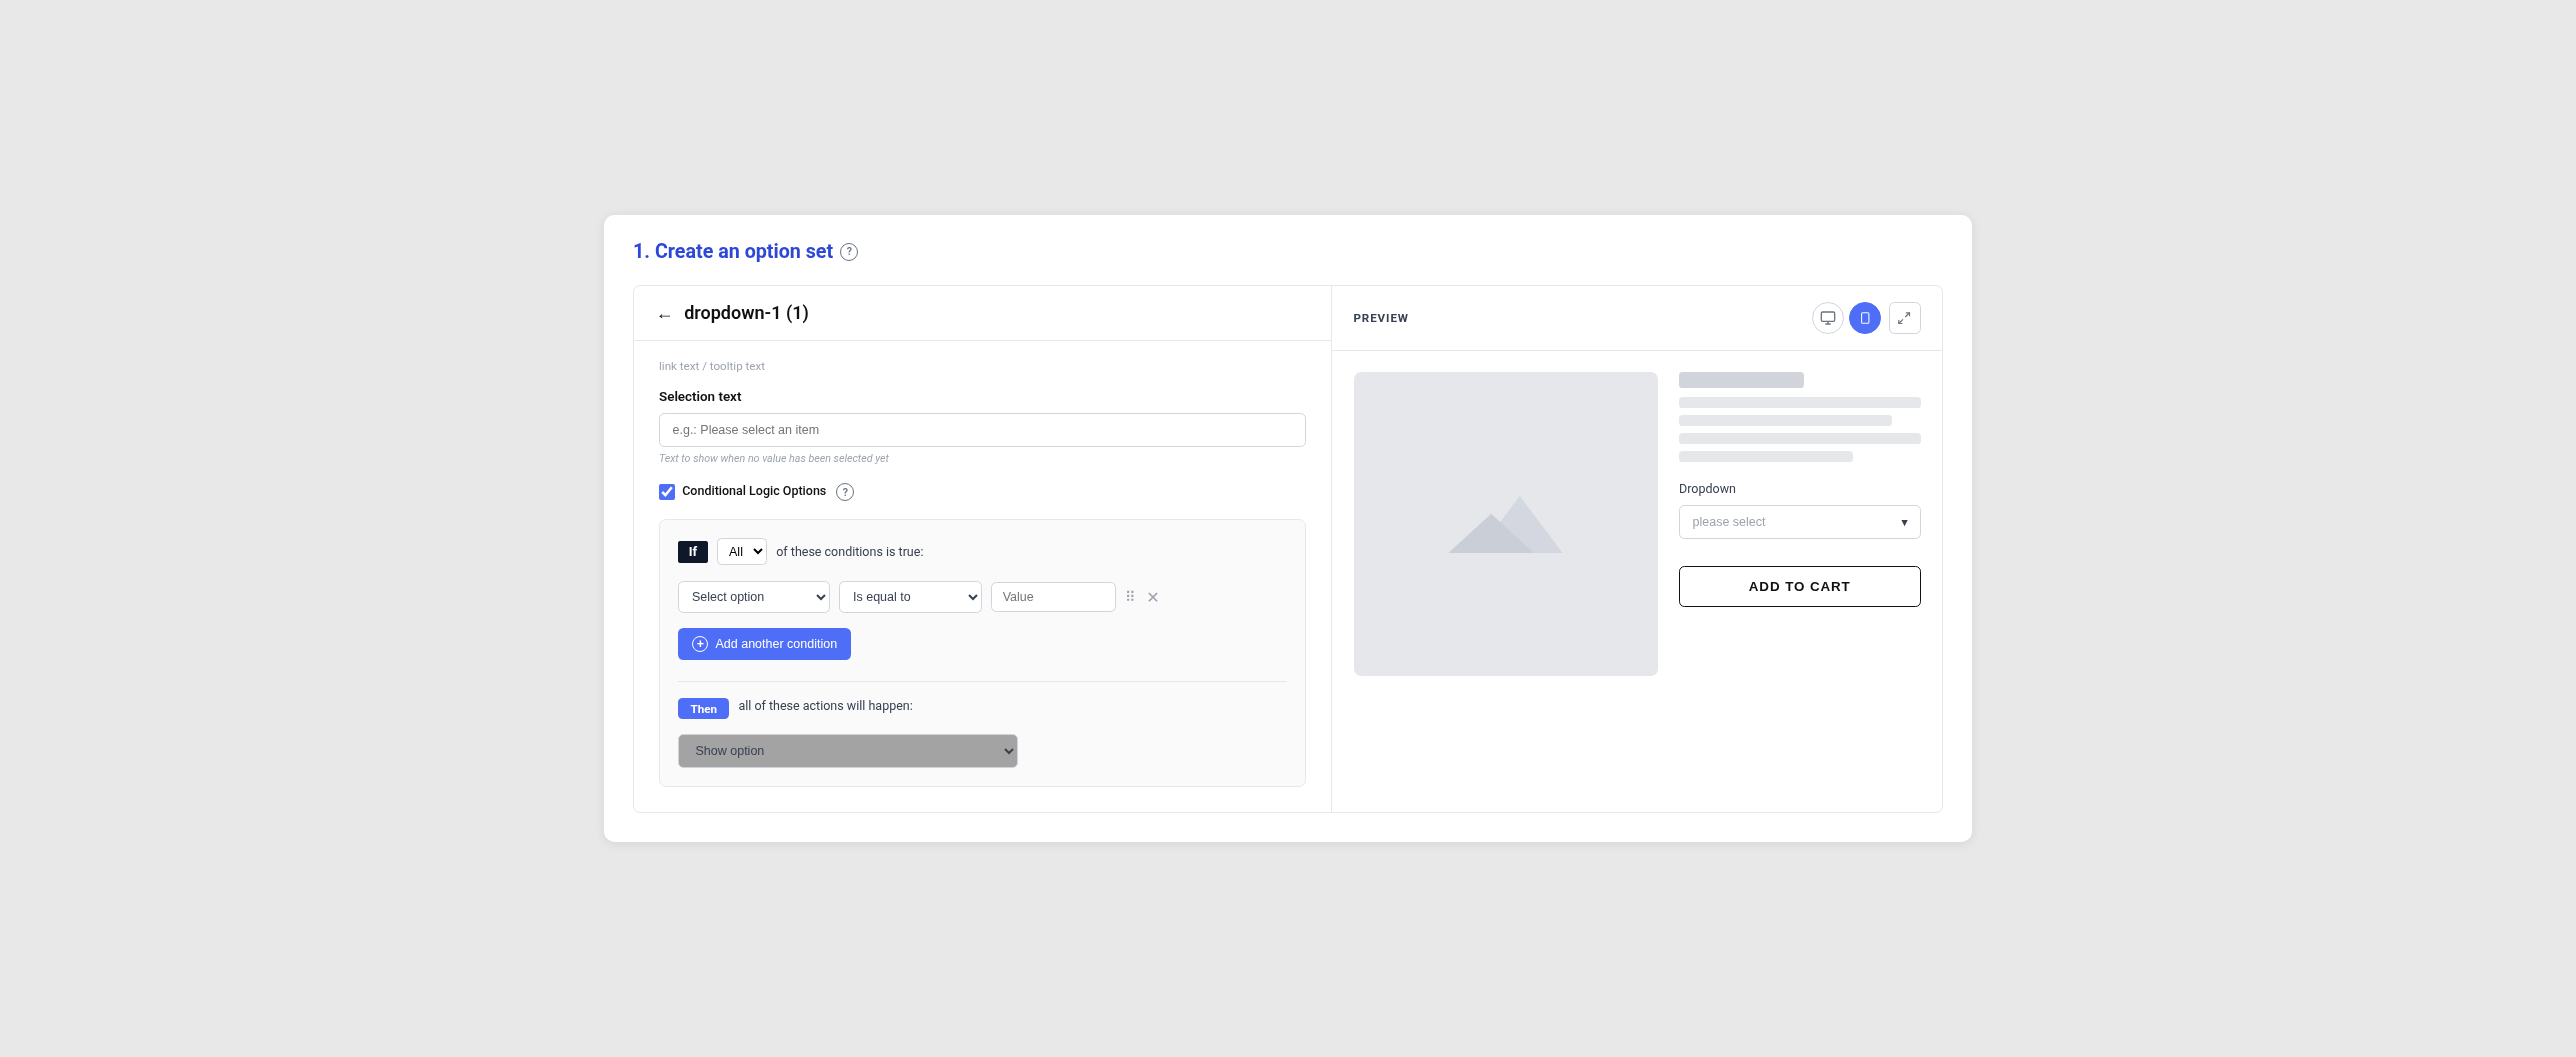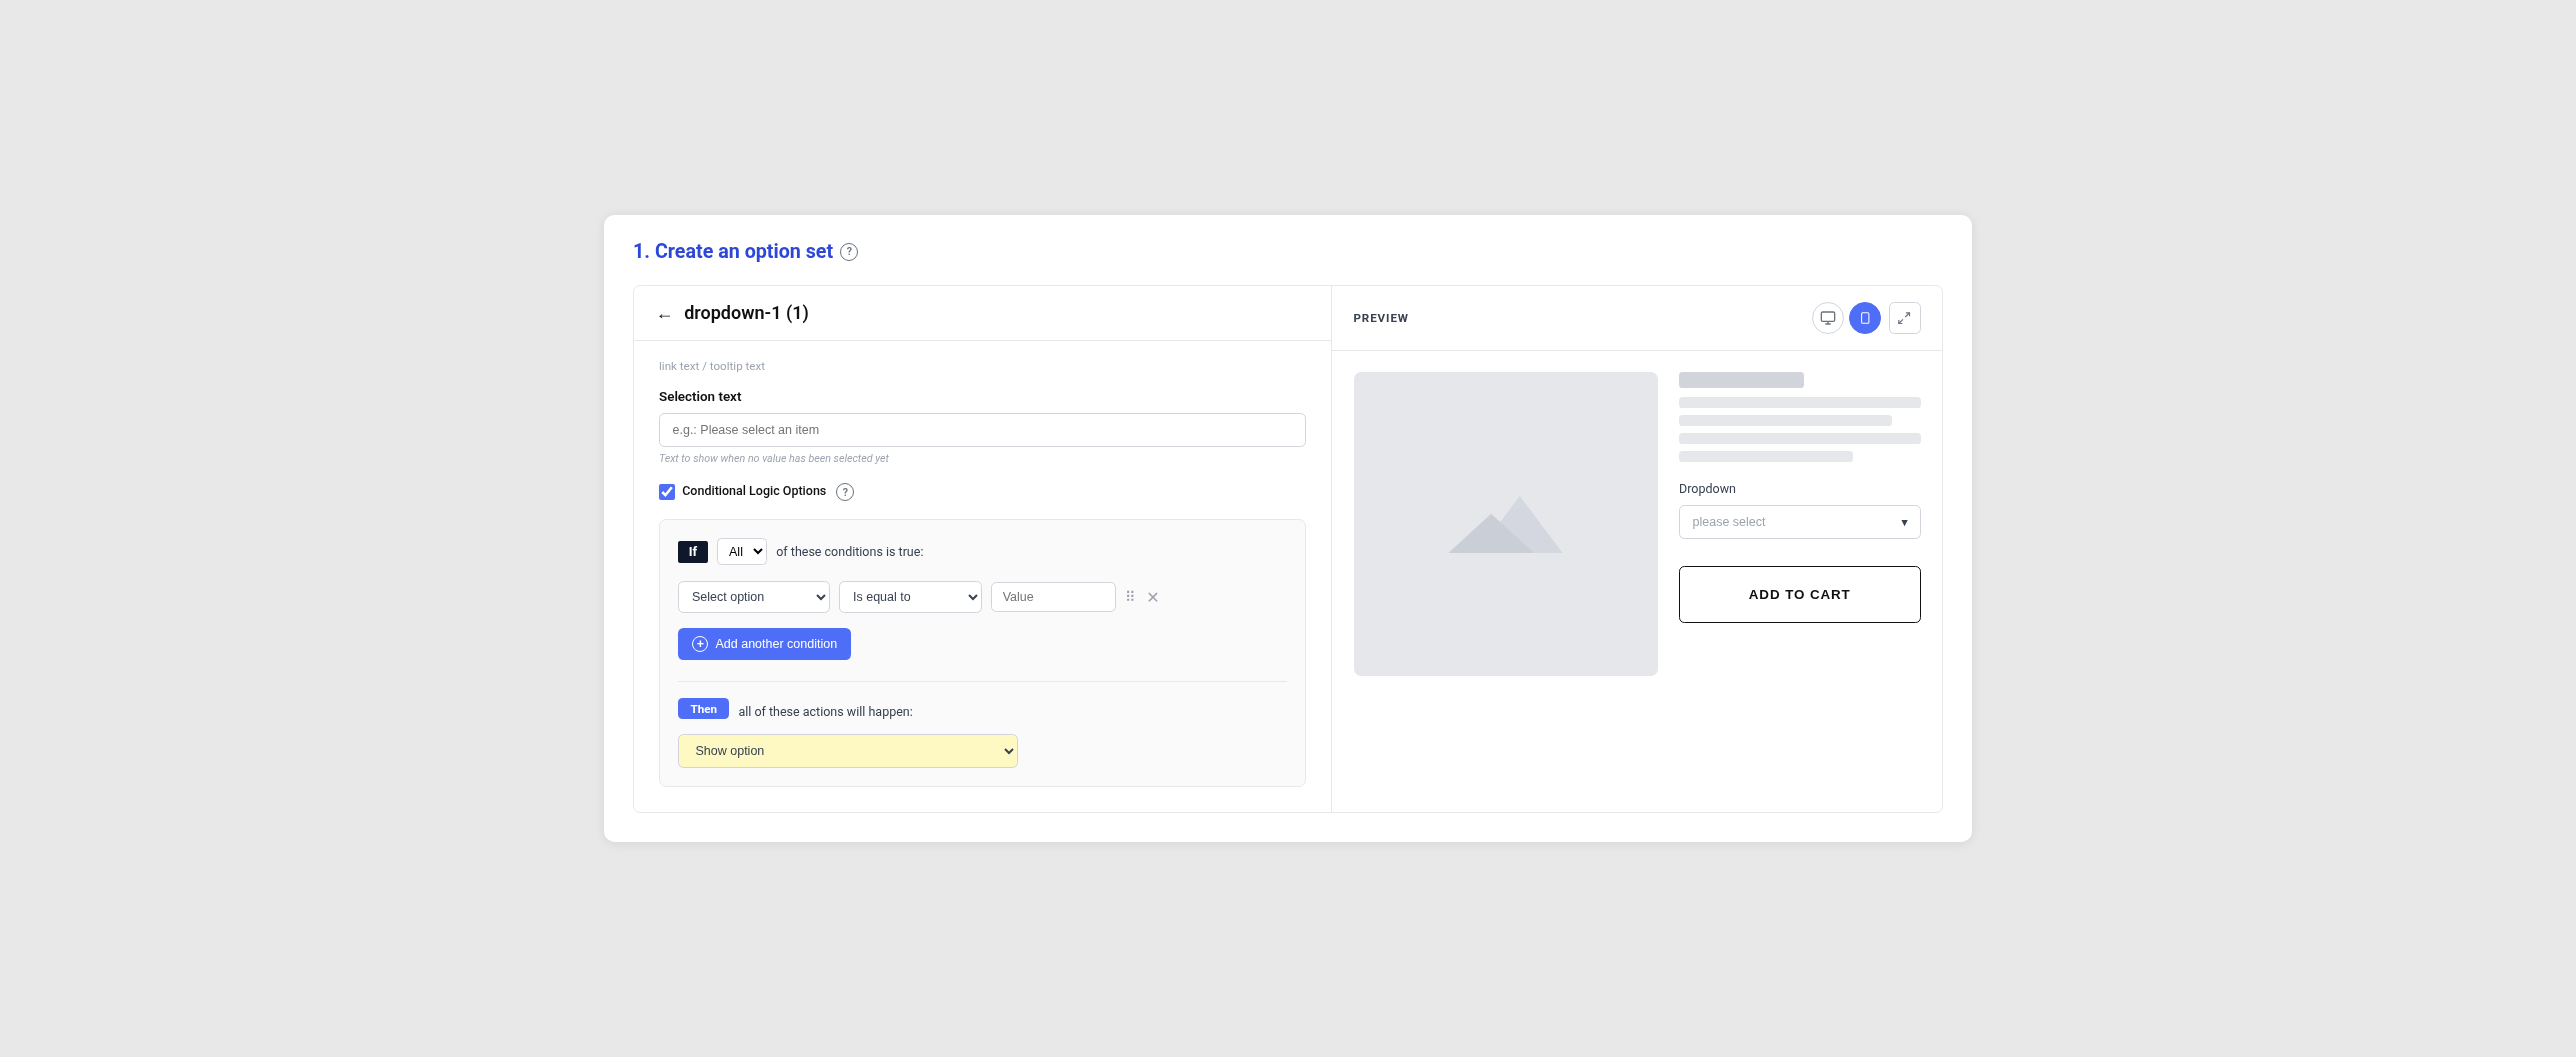--- a/index.html
+++ b/index.html
@@ -224,42 +224,42 @@
       font-size: 12.5px;
       font-weight: 700;
     }
     .divider {
       border: none;
       border-top: 0.9px solid #e5e7eb;
       margin: 0 0 16px;
     }
     .then-row {
       display: flex;
-      align-items: flex-end;
+      align-items: flex-start;
       gap: 9px;
       margin-bottom: 14.3px;
     }
     .then-badge {
       background: #4f6ef7;
       color: #fff;
       font-size: 11.6px;
       font-weight: 700;
       border-radius: 4.5px;
       padding: 3.6px 12.5px;
     }
     .then-text {
       font-size: 12.5px;
       color: #374151;
     }
     .show-option-select {
       border: 0.9px solid #d1d5db;
       border-radius: 5.4px;
       padding: 8px 12.5px;
       font-size: 12.5px;
-      background: #fef9c3;
+      background: #a3a3a3;
       cursor: pointer;
       outline: none;
       color: #374151;
       width: 340px;
     }
 
     
     .right-panel {
       flex: 1;
       padding: 0;
@@ -383,21 +383,21 @@
       transform: translateY(-50%);
       pointer-events: none;
       color: #374151;
       font-size: 10.7px;
     }
     .add-to-cart-btn {
       width: 100%;
       background: #fff;
       border: 1.8px solid #111;
       border-radius: 5.4px;
-      padding: 20px;
+      padding: 12px;
       font-size: 13.4px;
       font-weight: 600;
       letter-spacing: 0.9px;
       color: #111;
       text-transform: uppercase;
       cursor: pointer;
     }
     .skeleton-group {
       display: flex;
       flex-direction: column;

